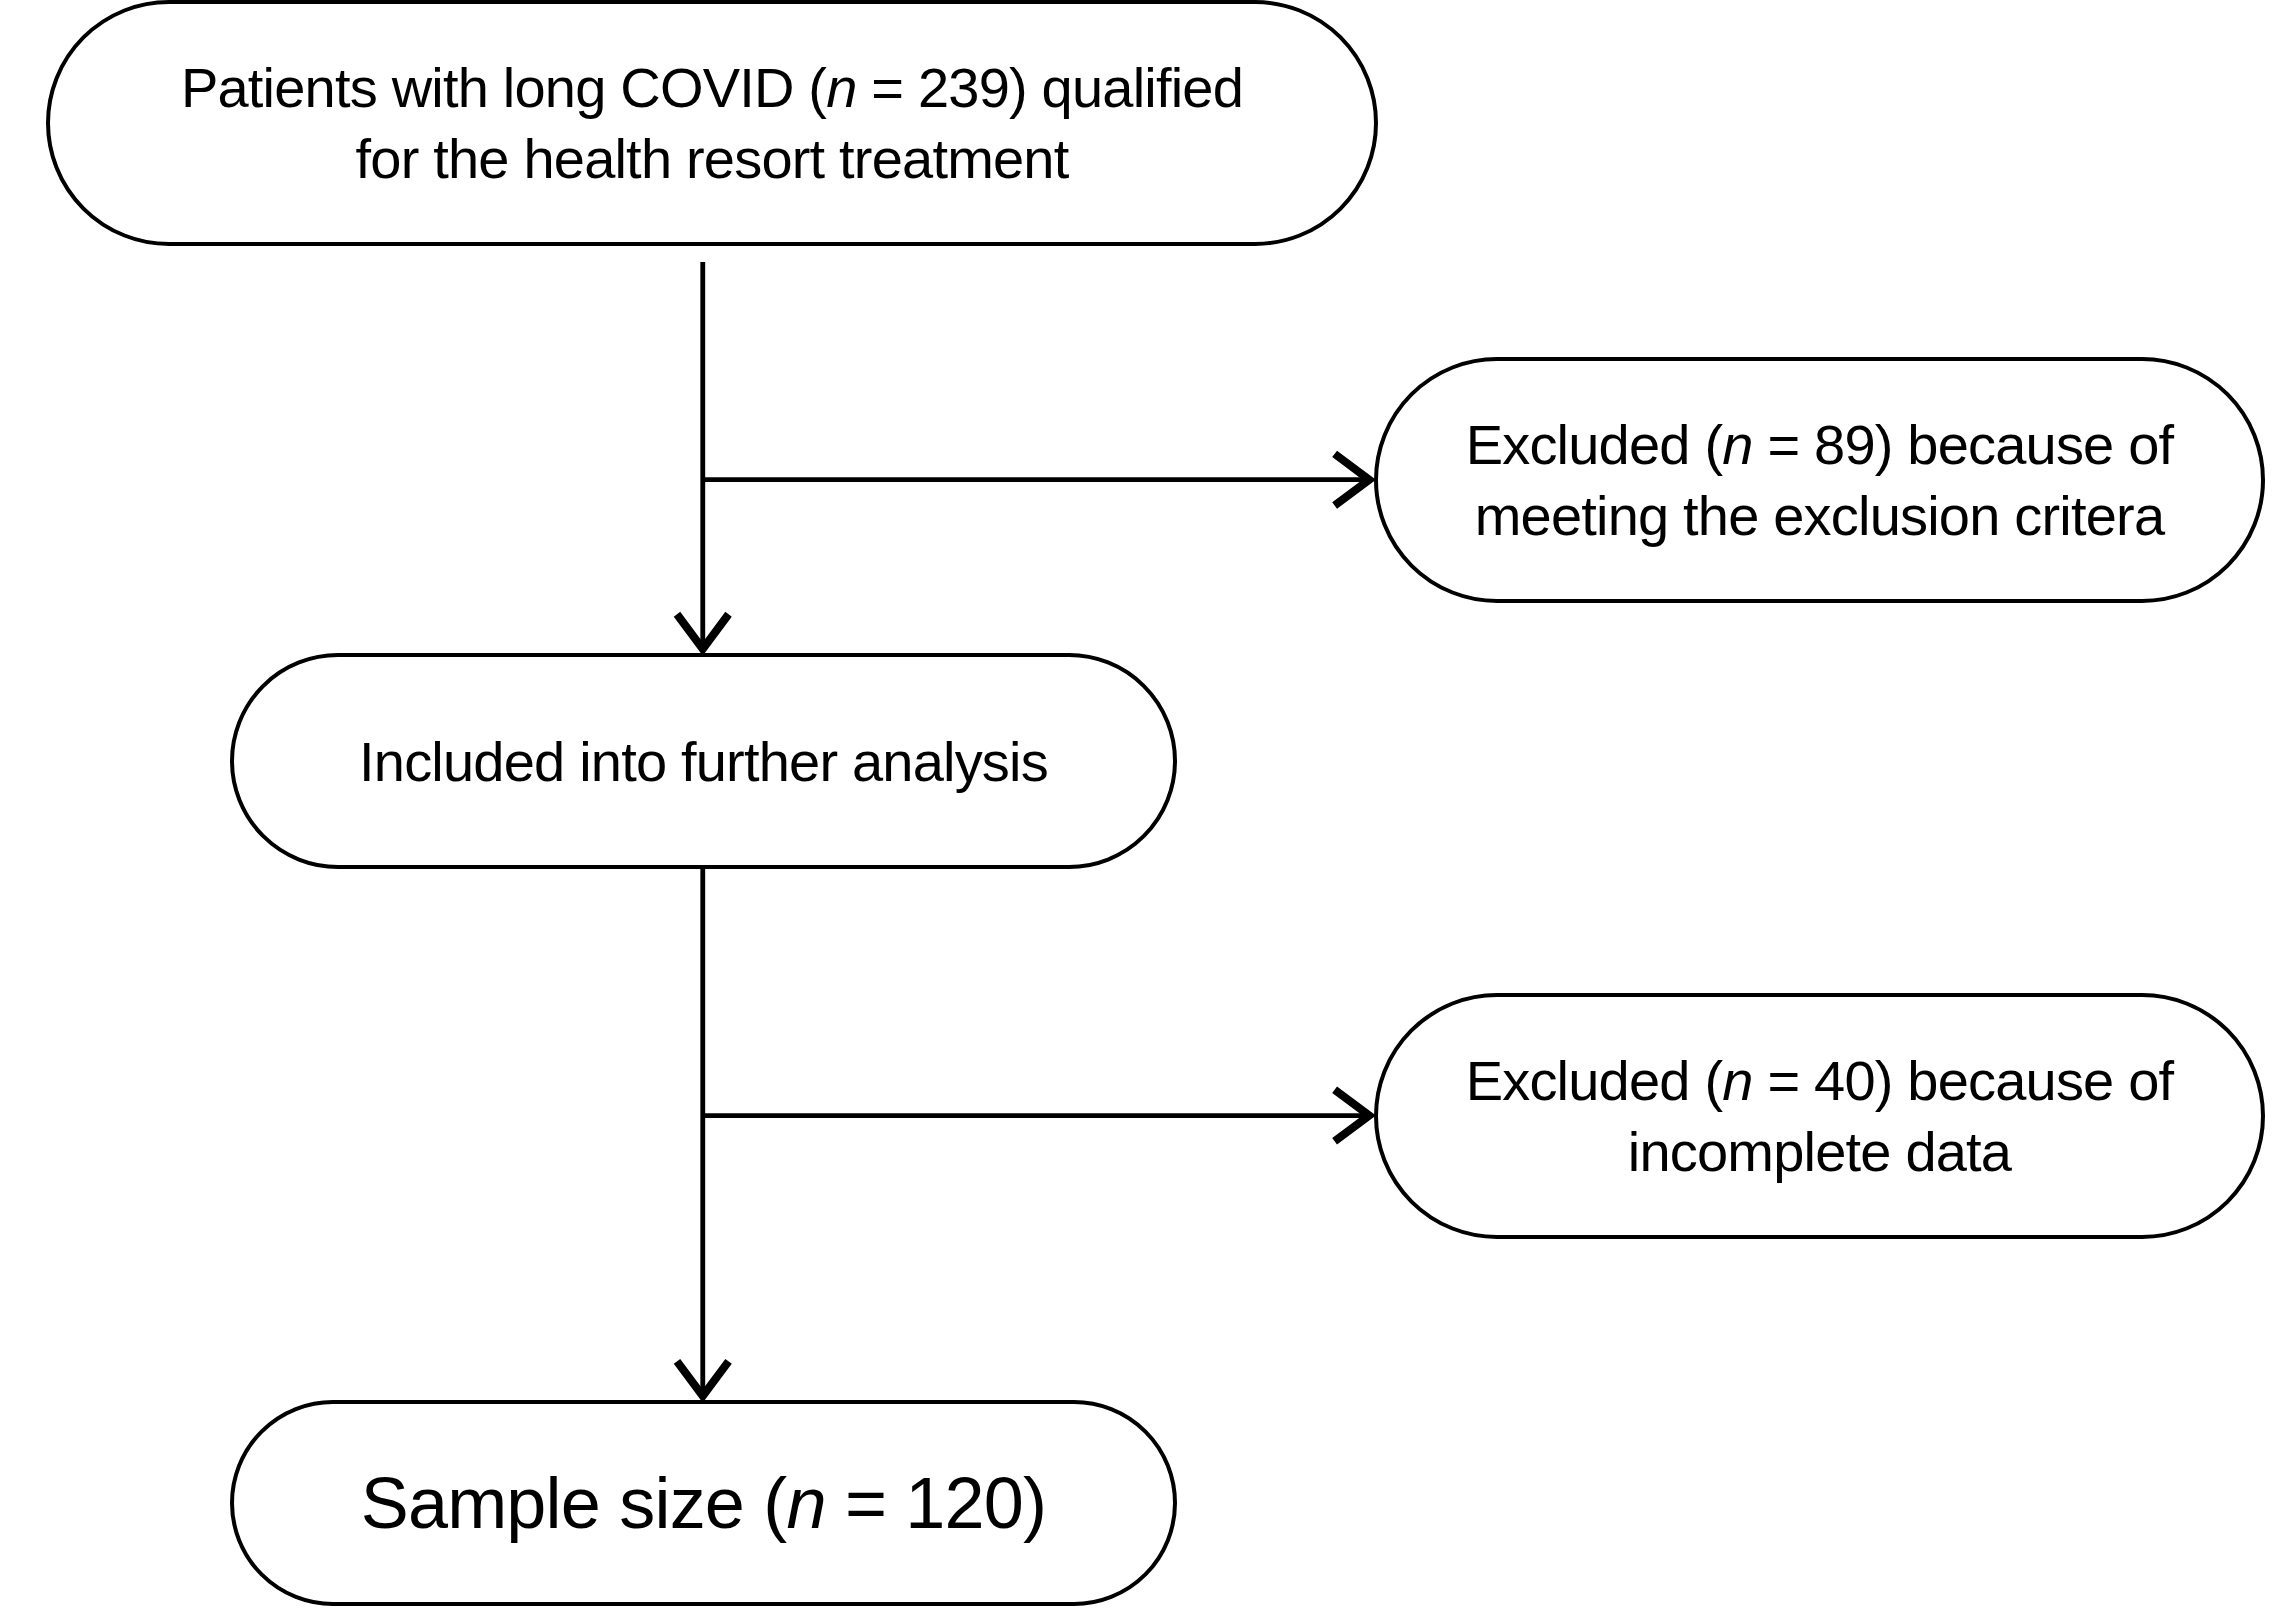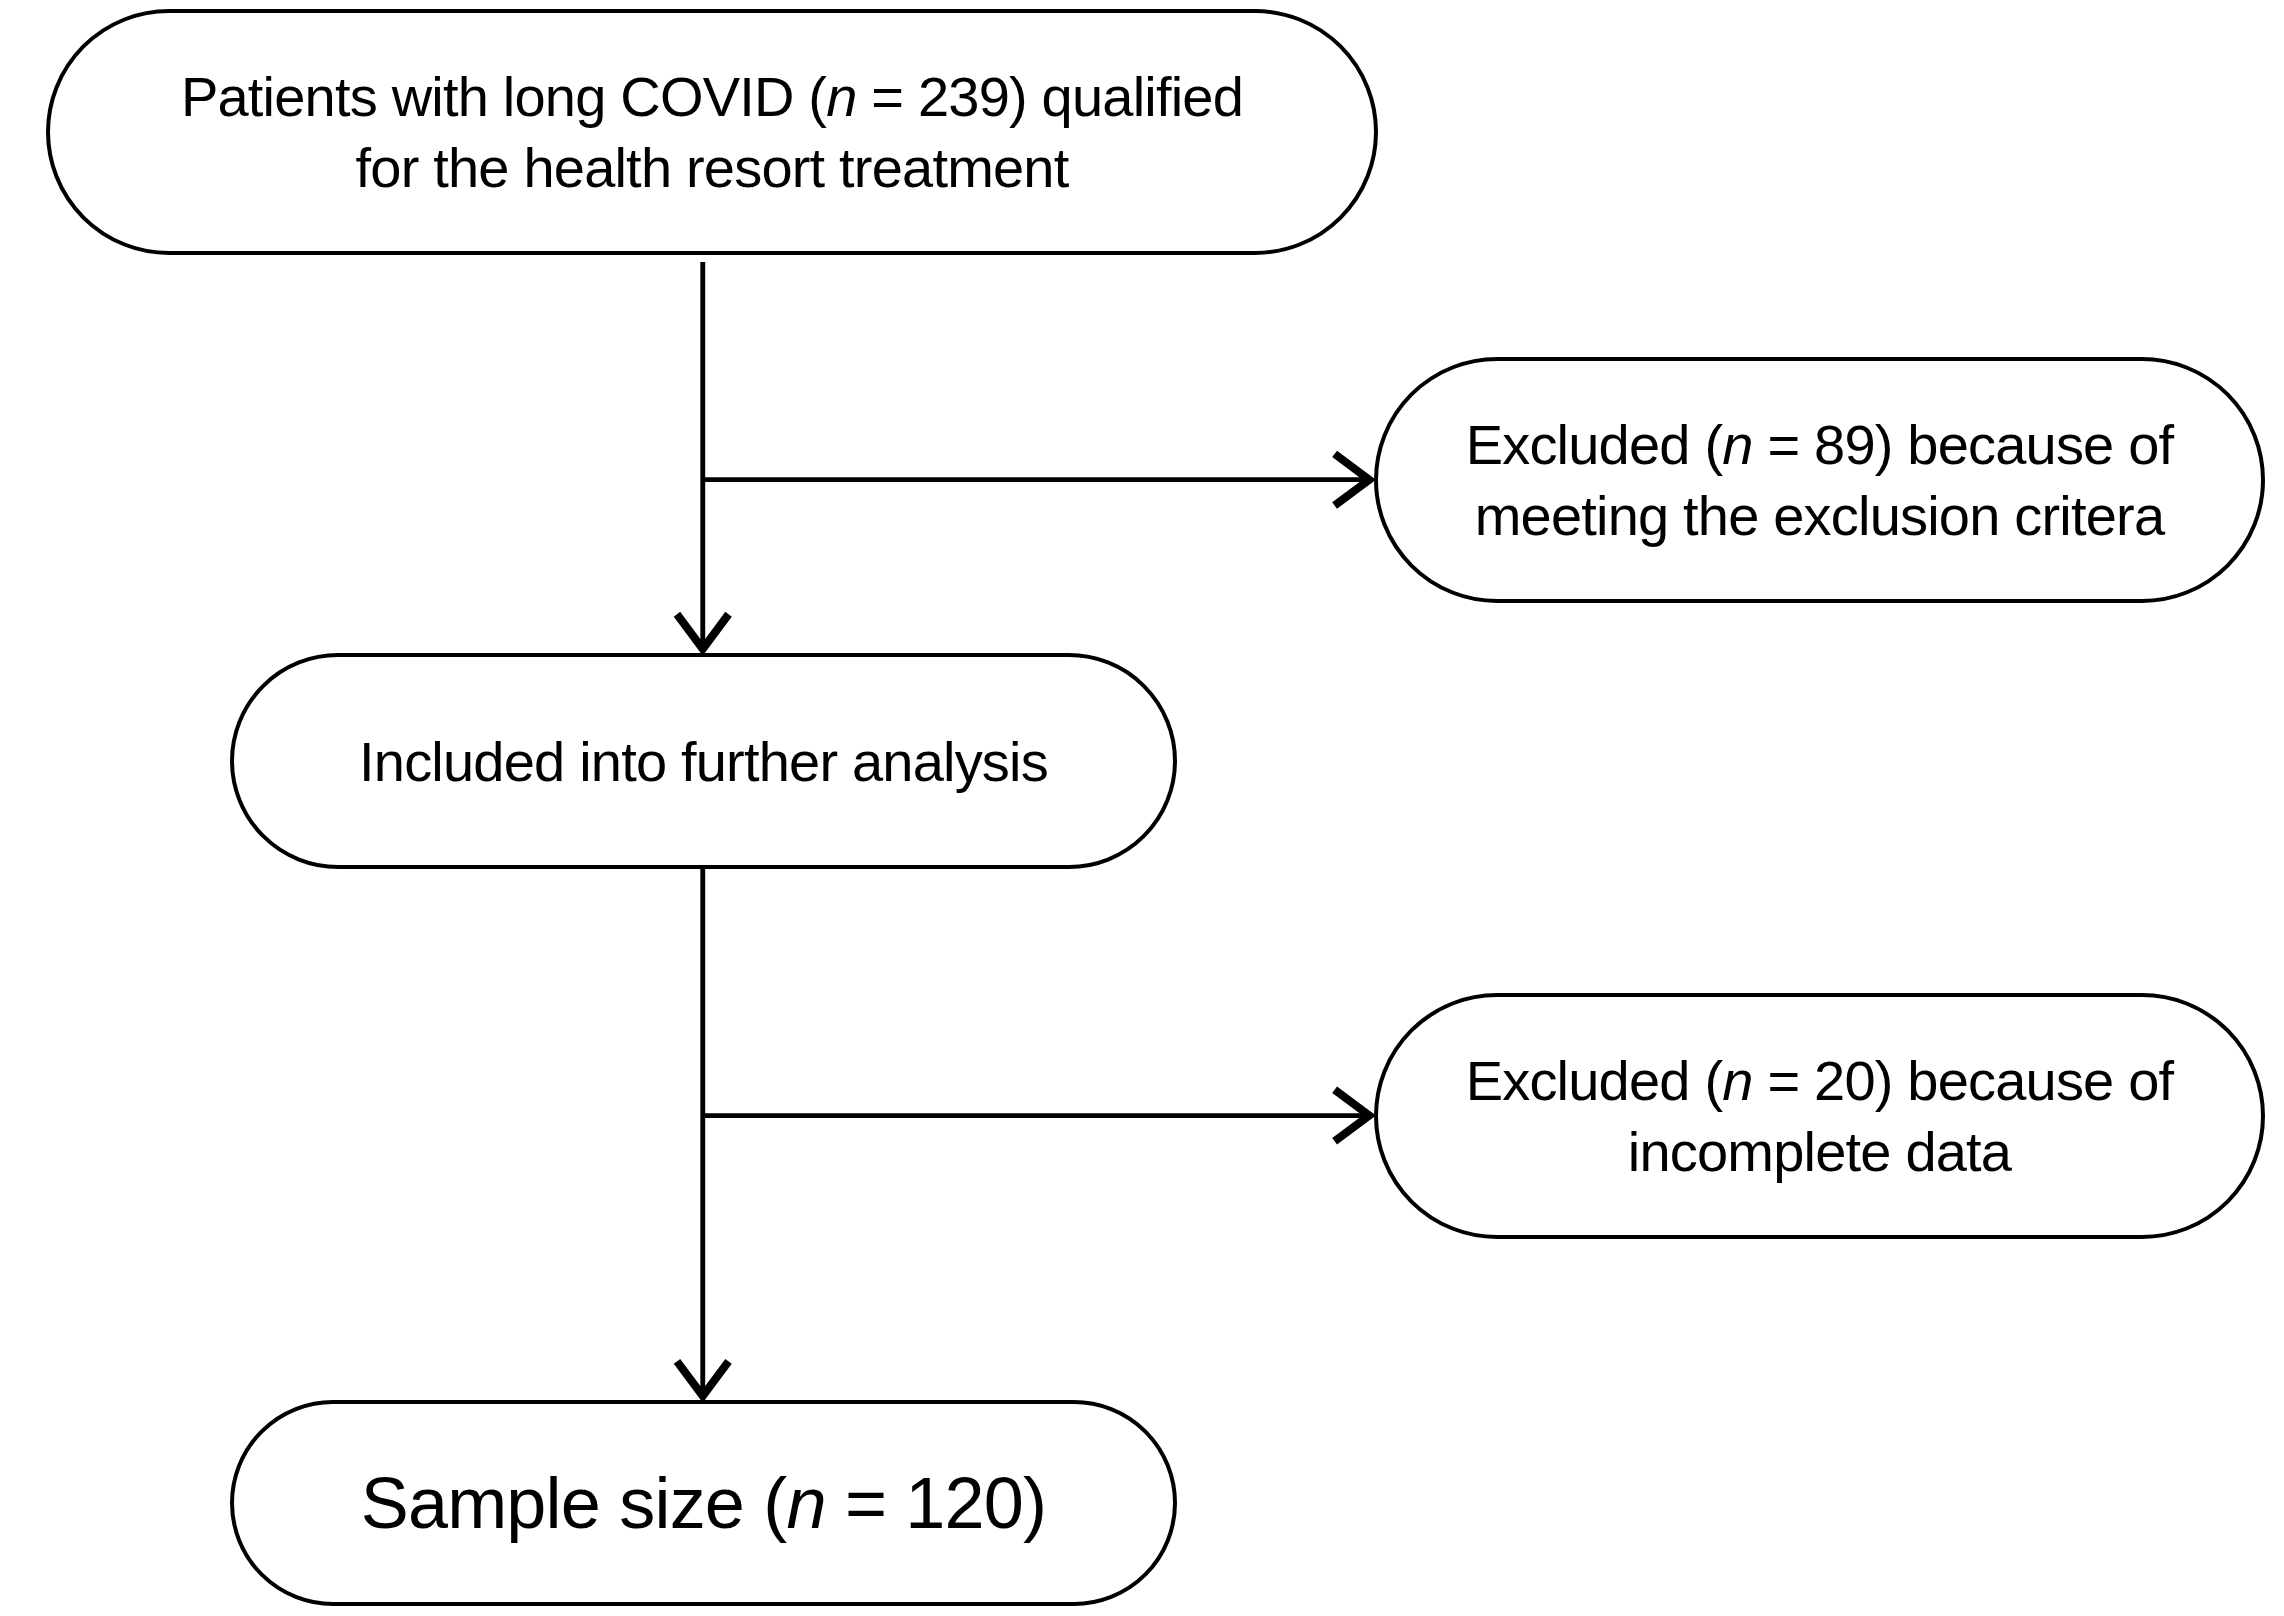--- a/index.html
+++ b/index.html
@@ -32,21 +32,21 @@
     flex-direction: column;
     justify-content: center;
     align-items: center;
     text-align: center;
     font-size: 56px;
     line-height: 71px;
     letter-spacing: -0.8px;
     padding: 0 19.3px;
   }
   .node .nvar { font-style: italic; }
-  #node-qualified  { left: 46px;   top: 9px;   width: 1332px; height: 246px; border-radius: 123px; }
+  #node-qualified  { left: 46px;   top: 0;   width: 1332px; height: 246px; border-radius: 123px; }
   #node-excluded1  { left: 1374px; top: 357px;  width: 891px; height: 246px; border-radius: 123px; }
   #node-included   { left: 230px;  top: 653px;  width: 947px; height: 216px; border-radius: 108px; gap: 15px; }
   #node-excluded2  { left: 1374px; top: 993px; width: 891px; height: 246px; border-radius: 123px; }
   #node-sample     { left: 230px;  top: 1400px; width: 947px; height: 206px; border-radius: 103px; font-size: 72px; line-height: 81px; }
 </style>
 </head>
 <body>
 
 <div class="canvas">
 
@@ -74,21 +74,21 @@
     </div>
     <div>meeting the exclusion critera</div>
   </div>
 
   <div class="node" id="node-included">
     <div>Included into further analysis</div>
   </div>
 
   <div class="node" id="node-excluded2">
     <div>
-      <span>Excluded (</span><span class="nvar">n</span><span> = 20) because of</span>
+      <span>Excluded (</span><span class="nvar">n</span><span> = 40) because of</span>
     </div>
     <div>incomplete data</div>
   </div>
 
   <div class="node" id="node-sample">
     <div>
       <span>Sample size (</span><span class="nvar">n</span><span> = 120)</span>
     </div>
   </div>
 

